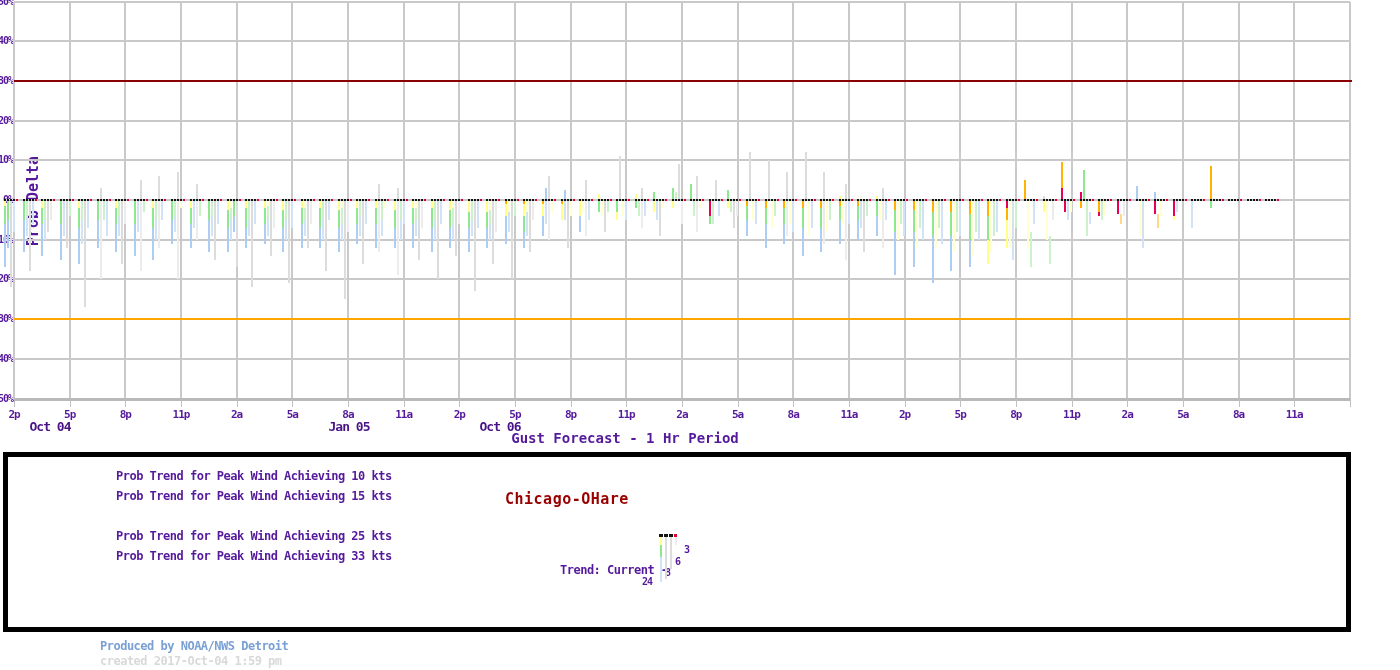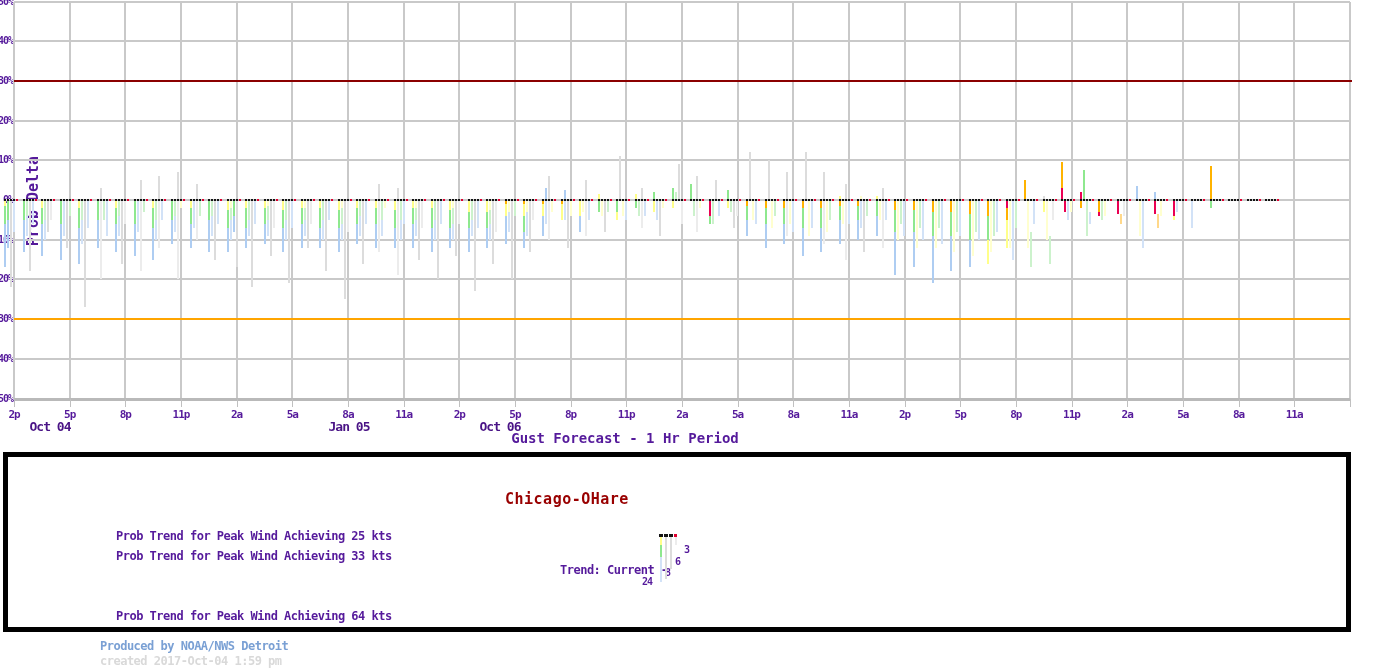--- a/index.html
+++ b/index.html
@@ -879,30 +879,31 @@
       <div class="abs" style="left: 1277.4px; top: 199px; width: 2px; height: 2px; background: rgb(224, 0, 48); z-index: 5;"></div>
     </div>
 
   <div id="y-title" class="abs" style="left:-35px;top:192px;width:135px;text-align:center;">Prob Delta</div>
 
   <div id="x-title" class="abs" style="left:505px;top:430px;width:240px;text-align:center;">Gust Forecast - 1 Hr Period</div>
 
   <div id="legend-box" class="abs">
     <div id="legend-rows" class="abs" style="left:0;top:0;width:100%;height:100%;">
         <div class="abs leg-swatch" style="left: 0px; width: 0px; height: 0px; background: rgb(224, 224, 224); z-index: 2; top: 13px;"></div>
+        <div class="abs leg-label" style="left: 108px; top: 12px;">Prob Trend for Peak Wind Achieving 10 kts</div>
         <div class="abs leg-swatch" style="left: 0px; width: 0px; height: 0px; background: rgb(188, 210, 245); z-index: 2; top: 33px;"></div>
+        <div class="abs leg-label" style="left: 108px; top: 32px;">Prob Trend for Peak Wind Achieving 15 kts</div>
         <div class="abs leg-swatch" style="left: 0px; width: 0px; height: 0px; background: rgb(144, 232, 144); z-index: 2; top: 53px;"></div>
         <div class="abs leg-swatch" style="left: 0px; width: 0px; height: 0px; background: rgb(255, 255, 153); z-index: 2; top: 73px;"></div>
         <div class="abs leg-label" style="left: 108px; top: 72px;">Prob Trend for Peak Wind Achieving 25 kts</div>
         <div class="abs leg-swatch" style="left: 0px; width: 0px; height: 0px; background: rgb(255, 187, 0); z-index: 2; top: 93px;"></div>
         <div class="abs leg-label" style="left: 108px; top: 92px;">Prob Trend for Peak Wind Achieving 33 kts</div>
         <div class="abs leg-swatch" style="left: 0px; width: 0px; height: 0px; background: rgb(238, 0, 85); z-index: 2; top: 113px;"></div>
         <div class="abs leg-swatch" style="left: 0px; width: 0px; height: 0px; background: rgb(153, 51, 238); z-index: 2; top: 133px;"></div>
         <div class="abs leg-swatch" style="left: 0px; width: 0px; height: 0px; background: rgb(10, 10, 10); z-index: 2; top: 153px;"></div>
-        <div class="abs leg-label" style="left: 108px; top: 152px;">Prob Trend for Peak Wind Achieving 64 kts</div>
       </div>
     <div id="station-title" class="abs">Chicago-OHare</div>
     <div id="trend-label" class="abs">Trend: Current -</div>
     <div id="trend-icon" class="abs" style="left:640px;top:75px;width:60px;height:60px;">
         <div class="abs" style="left: 11px; top: 2px; width: 4px; height: 3px; background: rgb(20, 20, 20); z-index: 2;"></div>
         <div class="abs" style="left: 16px; top: 2px; width: 4px; height: 3px; background: rgb(20, 20, 20); z-index: 2;"></div>
         <div class="abs" style="left: 21px; top: 2px; width: 4px; height: 3px; background: rgb(20, 20, 20); z-index: 2;"></div>
         <div class="abs" style="left: 26px; top: 2px; width: 3px; height: 3px; background: rgb(224, 0, 48); z-index: 2;"></div>
         <div class="abs" style="left: 12px; top: 5px; width: 2px; height: 8px; background: rgb(255, 255, 138); z-index: 2;"></div>
         <div class="abs" style="left: 12px; top: 13px; width: 2px; height: 12px; background: rgb(142, 232, 142); z-index: 2;"></div>

